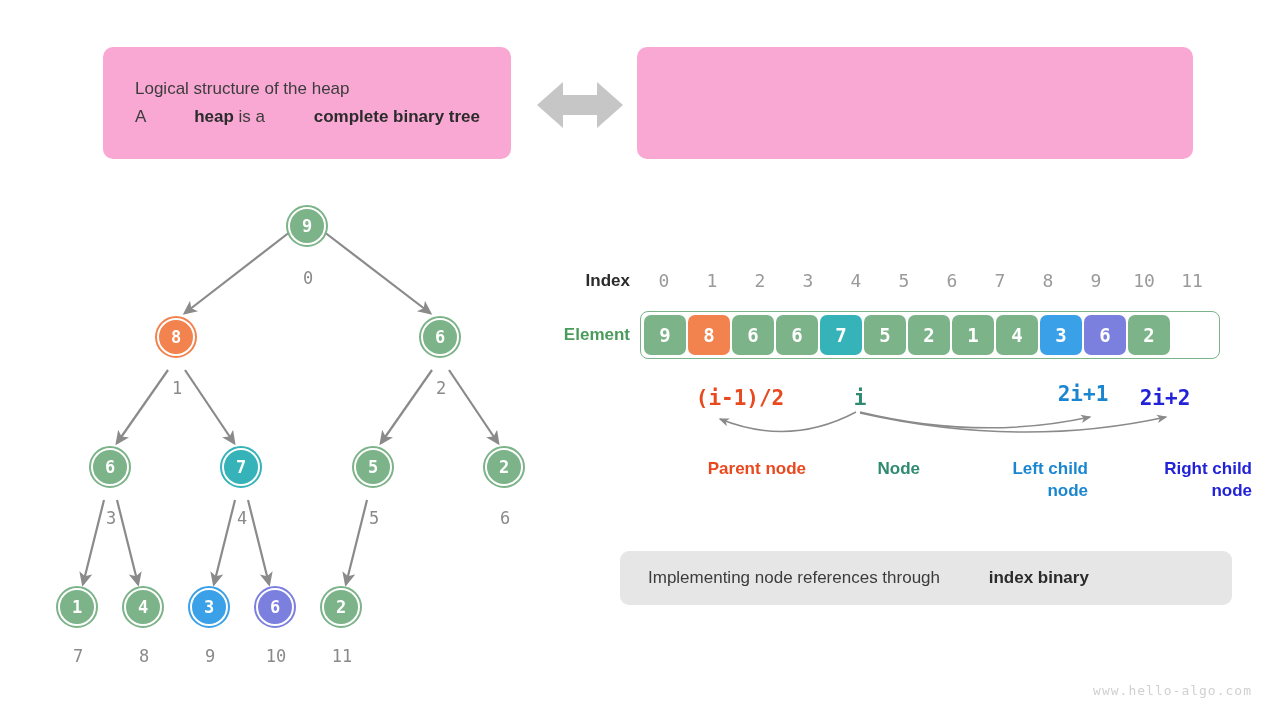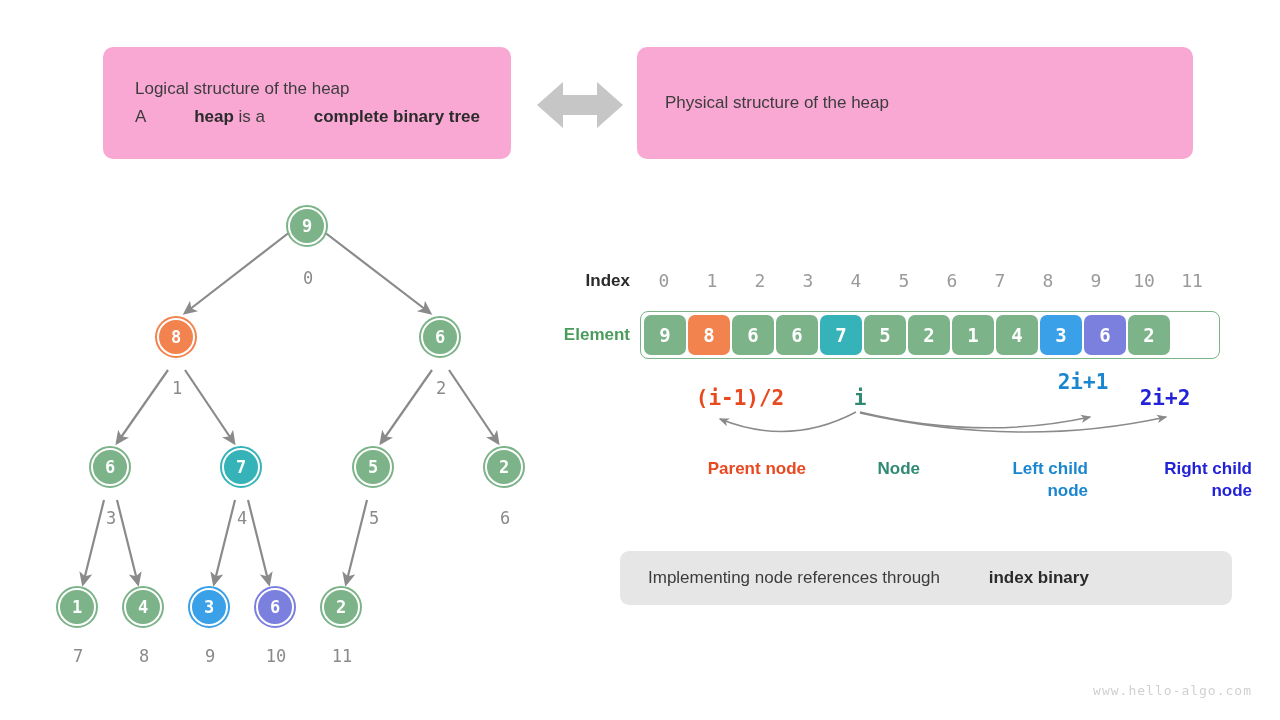--- a/index.html
+++ b/index.html
@@ -113,21 +113,20 @@
   <div class="caption-box" id="box-logical">
     <div class="line">Logical structure of the heap</div>
     <div class="line"><span>A </span><b>heap</b><span> is a </span><b>complete binary tree</b></div>
   </div>
 
   <svg class="dbl-arrow" viewBox="0 0 86 54">
     <polygon points="0,27 26,4 26,17 60,17 60,4 86,27 60,50 60,37 26,37 26,50" fill="#c6c6c6"></polygon>
   </svg>
 
   <div class="caption-box" id="box-physical">
-    <div class="line">Physical structure of the heap</div>
   </div>
 
   <svg class="tree-svg" viewBox="0 0 560 500">
     <defs>
       <marker id="ah" markerWidth="7" markerHeight="7" refX="5.2" refY="3" orient="auto">
         <path d="M0,0 L6.5,3 L0,6 L1.6,3 z" fill="#8a8a8a"></path>
       </marker>
     </defs>
     <g stroke="#8a8a8a" stroke-width="2.2" fill="none" marker-end="url(#ah)">
 
@@ -221,21 +220,21 @@
       <path d="M216,7 Q150,42 80,14"></path>
 
       <path d="M220,7 Q340,36 450,12"></path>
 
       <path d="M220,8 Q380,44 526,12"></path>
     </g>
   </svg>
 
   <div class="formula c-parent" style="left:650px;top:386px;width:180px;">(i-1)/2</div>
   <div class="formula c-node" style="left:800px;top:386px;width:120px;">i</div>
-  <div class="formula c-left" style="left:1018px;top:370px;width:130px;">2i+1</div>
+  <div class="formula c-left" style="left:1018px;top:382px;width:130px;">2i+1</div>
   <div class="formula c-right" style="left:1100px;top:386px;width:130px;">2i+2</div>
 
   <div class="role c-parent" style="left:630px;top:458px;width:176px;">Parent node</div>
   <div class="role c-node" style="left:800px;top:458px;width:120px;">Node</div>
   <div class="role c-left" style="left:964px;top:458px;width:124px;white-space:pre-line;">Left child
 node</div>
   <div class="role c-right" style="left:1124px;top:458px;width:128px;white-space:pre-line;">Right child
 node</div>
 
   <div class="caption-box" id="box-footer">

